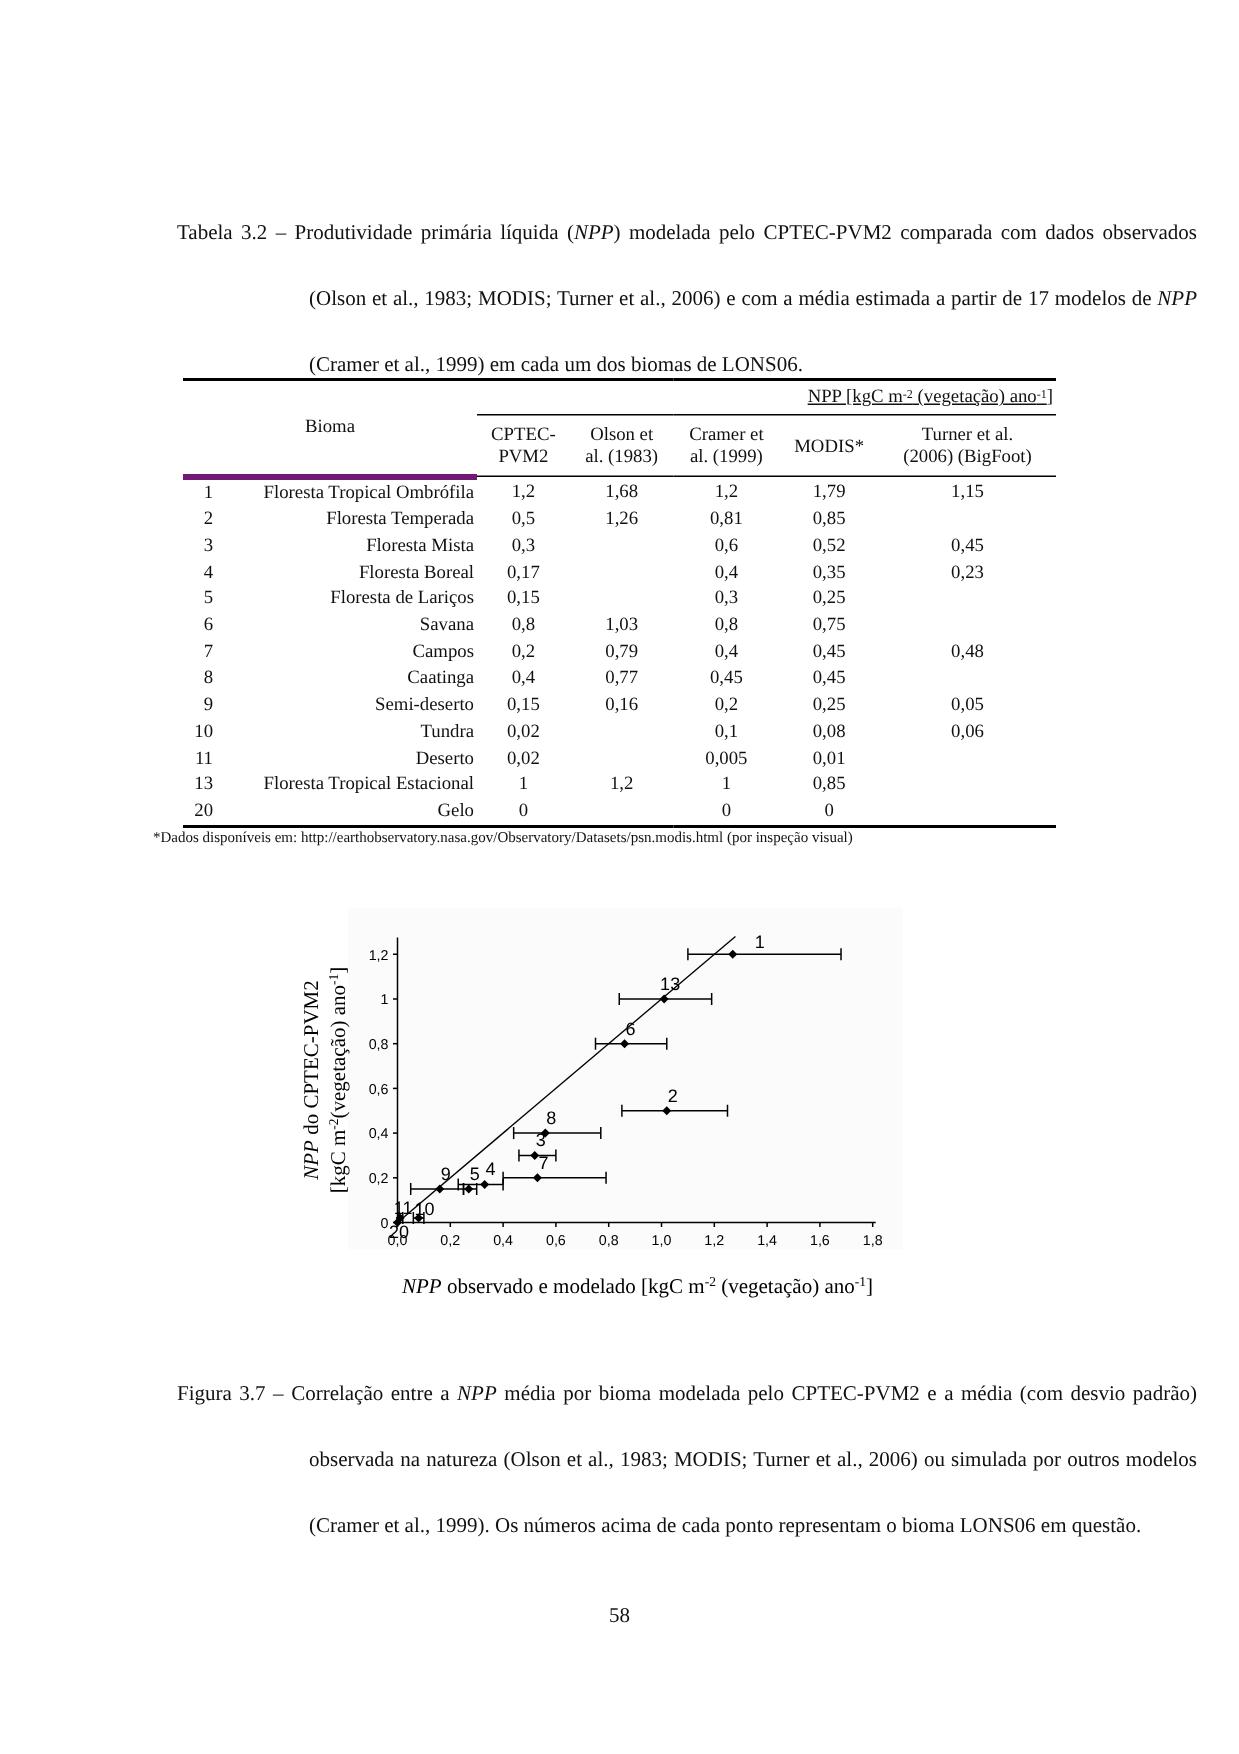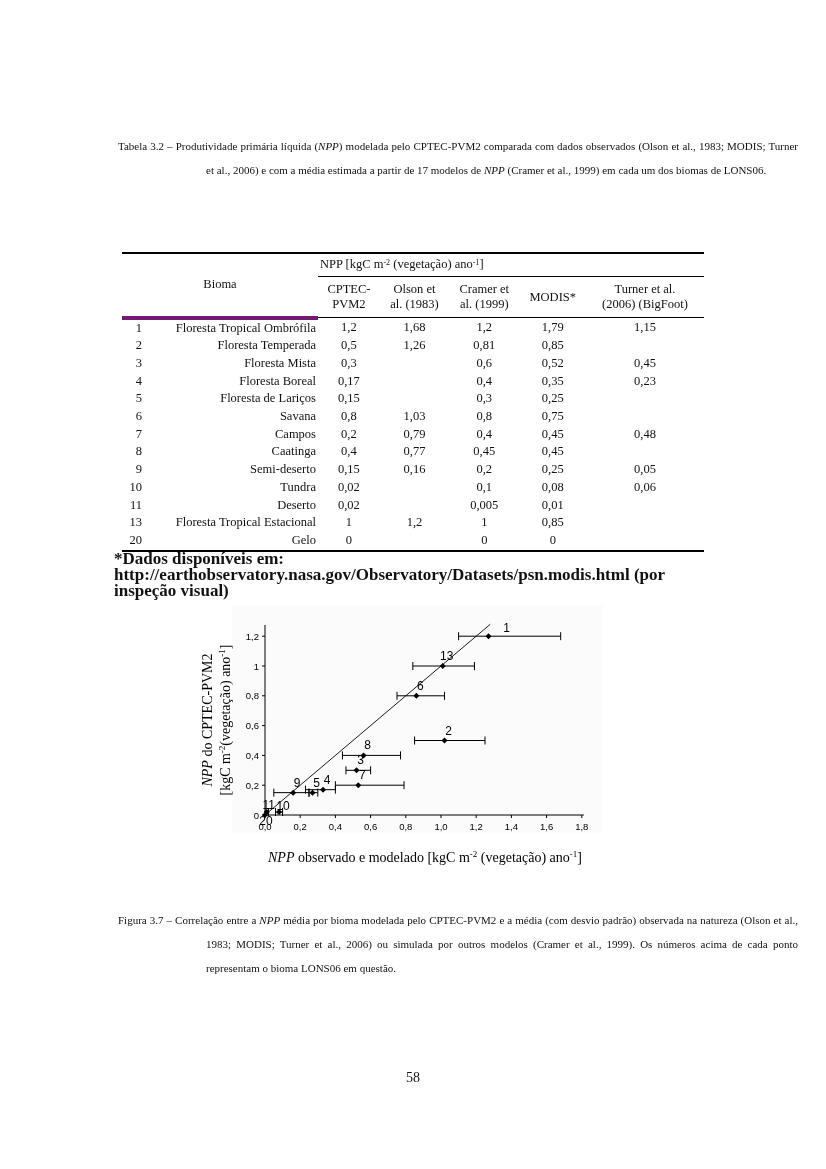--- a/index.html
+++ b/index.html
@@ -1,34 +1,34 @@
 <!DOCTYPE html>
 <html><head>
 <meta charset="utf-8">
 <style>
   html, body { margin: 0; padding: 0; background: #ffffff; }
   body { width: 826px; height: 1169px; position: relative; font-family: "Liberation Serif", "DejaVu Serif", serif; color: #111; }
-  .caption { position: absolute; left: 118px; width: 592px; font-size: 11px; line-height: 24px; text-align: justify; }
+  .caption { position: absolute; left: 118px; width: 592px; font-size: 14px; line-height: 44px; text-align: justify; }
   #table-caption { top: 134px; }
   #figure-caption { top: 876px; margin-top: 32px; }
   .hang { padding-left: 88px; text-indent: -88px; }
   em { font-style: italic; }
 
   table.npp { position: absolute; left: 122px; top: 252px; width: 582px; border-collapse: collapse; font-size: 12.5px; }
   table.npp td, table.npp th { padding: 0 2px; font-weight: normal; height: 17.7px; line-height: 17.7px; }
   table.npp thead tr.top th { border-top: 2px solid #000; }
-  table.npp thead th.group { border-bottom: 1px solid #000; text-align: left; height: 22px; }
+  table.npp thead th.group { border-bottom: 1px solid #000; text-align: right; height: 22px; text-decoration: underline; }
   table.npp thead tr.cols th { border-bottom: 1px solid #000; text-align: center; line-height: 15px; height: 40px; }
   table.npp tbody tr:last-child td { border-bottom: 2px solid #000; }
   td.num { text-align: right; width: 18px; padding-right: 8px; }
   td.name { text-align: right; width: 170px; }
   td.val { text-align: center; }
   sup { font-size: 8px; vertical-align: top; position: relative; top: -2px; }
 
-  .footnote { position: absolute; left: 114px; top: 551px; width: 600px; font-size: 17px; line-height: 16px; font-weight: bold; }
+  .footnote { position: absolute; left: 102px; top: 551px; width: 600px; font-size: 10px; line-height: 16px; }
 
   .chart { position: absolute; left: 190px; top: 600px; width: 430px; height: 275px; }
   .chart svg { position: absolute; left: 0; top: 0; }
   .page-number { position: absolute; left: 0; width: 826px; top: 1070px; text-align: center; font-size: 14px; }
 </style>
 </head>
 <body>
 
 <div class="caption hang" id="table-caption"><span>Tabela 3.2 –</span> <span>Produtividade primária líquida (</span><em>NPP</em><span>) modelada pelo CPTEC-PVM2 comparada com dados observados (Olson et al., 1983; MODIS; Turner et al., 2006) e com a média estimada a partir de 17 modelos de </span><em>NPP</em><span> (Cramer et al., 1999) em cada um dos biomas de LONS06.</span></div>
 

